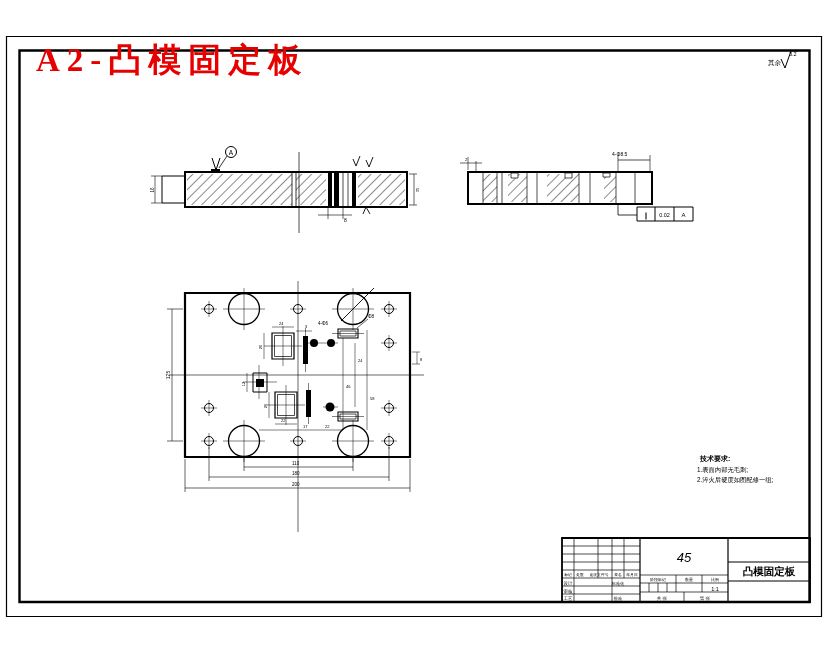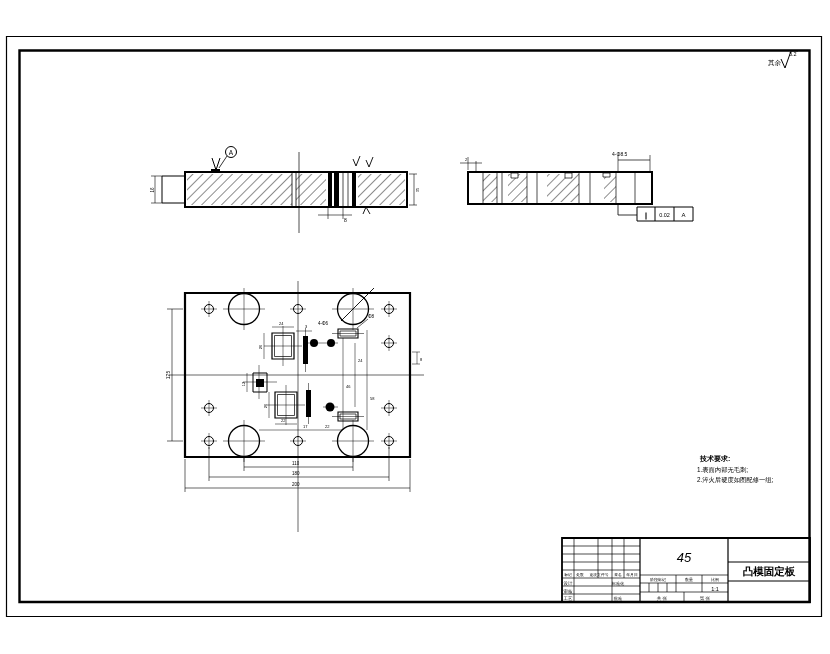--- a/index.html
+++ b/index.html
@@ -13,20 +13,21 @@
     color:#e60000;white-space:nowrap;z-index:5;
   }
   text{font-family:"Liberation Sans", sans-serif;fill:#000;}
   .cad line,.cad rect,.cad circle,.cad polyline,.cad path{vector-effect:non-scaling-stroke;}
 </style>
 </head>
 <body>
 
 <div class="canvas">
 
+  <div class="drawing-title">A2-凸模固定板</div>
 
   <svg class="cad" width="830" height="654" viewBox="0 0 830 654">
     <defs>
       <pattern id="h1" patternUnits="userSpaceOnUse" width="7" height="7" patternTransform="rotate(45)">
         <line x1="0" y1="0" x2="0" y2="7" stroke="#000" stroke-width="0.9"></line>
       </pattern>
     </defs>
 
     <g>
       <rect x="6.5" y="36.5" width="815" height="580" fill="none" stroke="#000" stroke-width="1.2"></rect>

